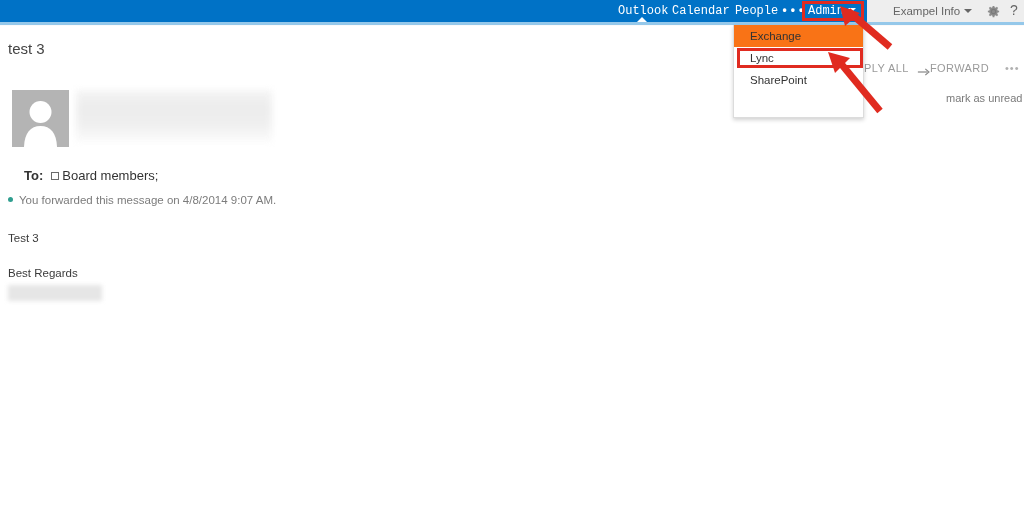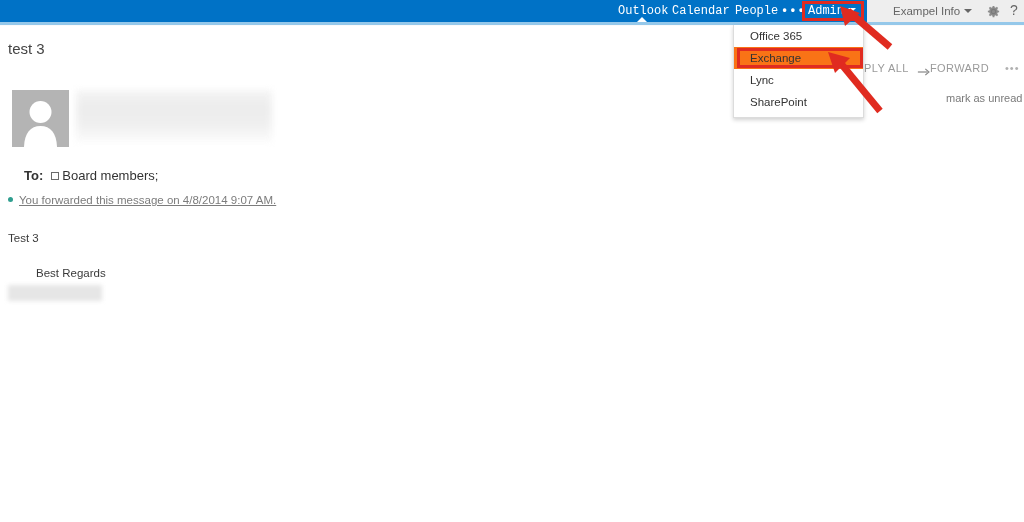--- a/index.html
+++ b/index.html
@@ -204,40 +204,39 @@
     margin: 0 3px 0 8px;
     vertical-align: 0px;
   }
 
   #fwd-notice {
     position: absolute;
     left: 8px; top: 194px;
     font-size: 11.5px;
     color: #7c7c7c;
     white-space: nowrap;
-    text-decoration: underline;
   }
   #fwd-dot {
     display: inline-block;
     width: 5px; height: 5px;
     border-radius: 50%;
     background: #2f9e8f;
     margin-right: 6px;
     vertical-align: 2px;
   }
 
   .body-line {
     position: absolute;
     left: 8px;
     font-size: 11.5px;
     color: #3a3a3a;
     white-space: nowrap;
   }
   #body-1 { top: 232px; }
-  #body-2 { top: 267px; margin-left: 28px; }
+  #body-2 { top: 267px; }
   #sig-blur {
     position: absolute;
     left: 8px; top: 285px;
     width: 94px; height: 16px;
     background: #e6e6e6;
     filter: blur(2px);
   }
 
   
   .ann-box {
@@ -297,23 +296,20 @@
     </svg>
   </div>
 
   <div id="suite-help">
     <span>?</span>
   </div>
 
   <div id="subbar"></div>
 
   <div id="admin-menu">
-    <div class="menu-item">
-      <span>Office 365</span>
-    </div>
     <div class="menu-item selected">
       <span>Exchange</span>
     </div>
     <div class="menu-item">
       <span>Lync</span>
     </div>
     <div class="menu-item">
       <span>SharePoint</span>
     </div>
   </div>

